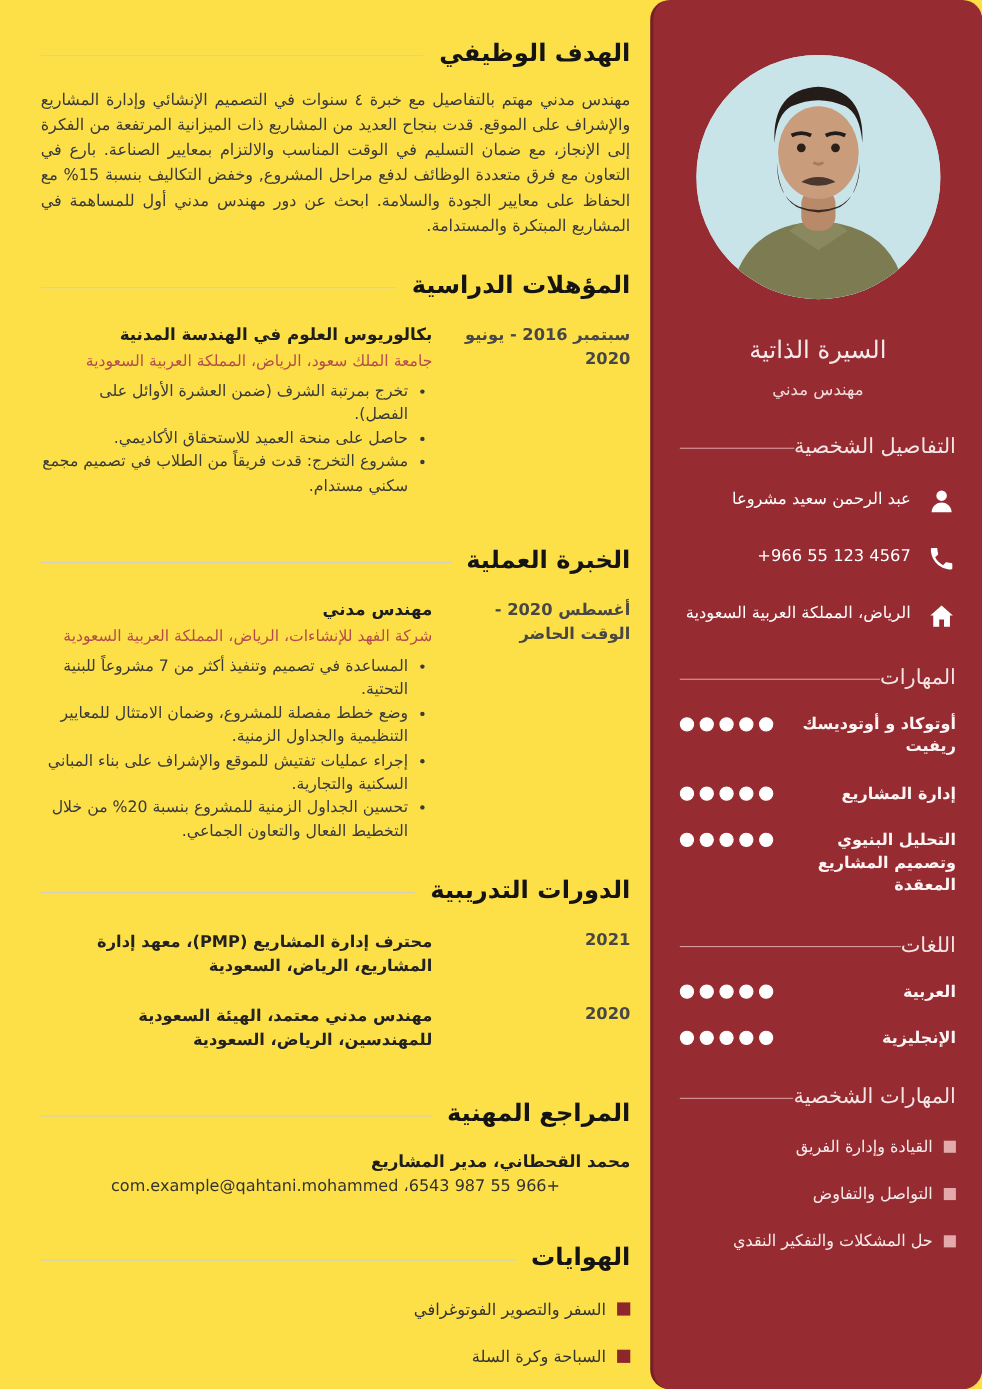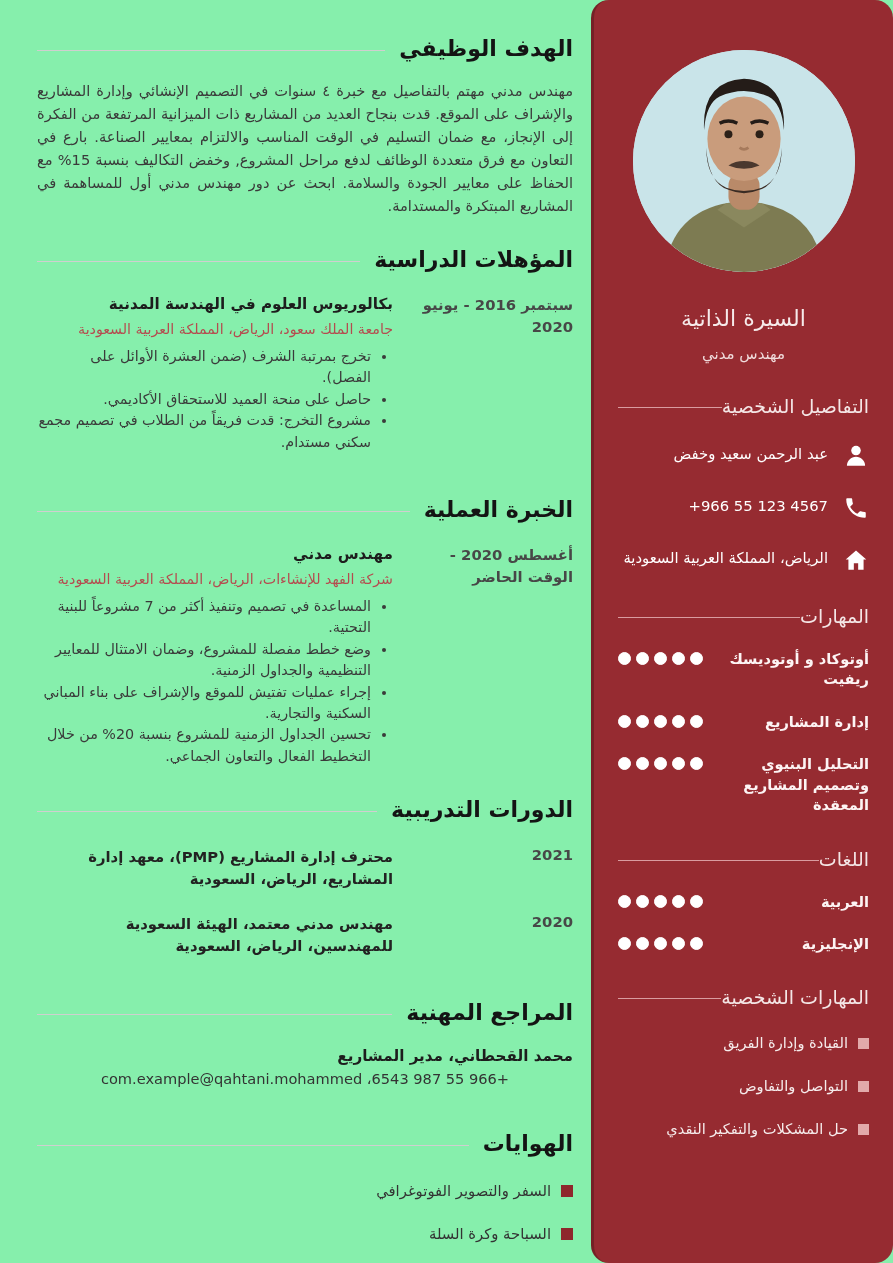--- a/index.html
+++ b/index.html
@@ -1,18 +1,18 @@
 <!DOCTYPE html>
 <html lang="ar" dir="rtl"><head>
 <meta charset="utf-8">
 <style>
   * { margin:0; padding:0; box-sizing:border-box; }
   html,body { background:#e9e9e9; }
   body { font-family:"DejaVu Sans","Liberation Sans",sans-serif; }
-  .page { position:relative; width:893px; height:1263px; margin:0 auto; background:#86efac; overflow:hidden; direction:rtl; }
+  .page { position:relative; width:893px; height:1263px; margin:0 auto; background:#fde047; overflow:hidden; direction:rtl; }
 
   
   .main { position:absolute; top:0; left:0; width:591px; height:100%; padding:36px 18px 0 37px; direction:rtl; }
   .sec-head { display:flex; align-items:center; gap:14px; }
   .sec-head h2 { font-size:22px; font-weight:bold; color:#141414; white-space:nowrap; }
   .h-line { flex:1; height:1px; background:#cfcfcf; margin-top:4px; }
 
   .objective-text { margin-top:18px; font-size:14.6px; line-height:1.58; color:#3a3a3a; text-align:justify; }
 
   .m-section { margin-top:30px; }
@@ -186,21 +186,21 @@
       <div class="s-line"></div>
     </div>
 
     <div class="detail-row">
       <span class="detail-icon">
         <svg viewBox="0 0 24 24">
             <circle cx="12" cy="7" r="4.4"></circle>
             <path d="M3.6 21c0-4.6 3.8-8.3 8.4-8.3s8.4 3.7 8.4 8.3z"></path>
           </svg>
       </span>
-      <span class="detail-text">عبد الرحمن سعيد وخفض</span>
+      <span class="detail-text">عبد الرحمن سعيد مشروعا</span>
     </div>
 
 
     <div class="detail-row">
       <span class="detail-icon">
         <svg viewBox="0 0 24 24">
             <path d="M6.6 10.8c1.5 2.8 3.8 5.1 6.6 6.6l2.2-2.2c.3-.3.7-.4 1.1-.2 1.1.4 2.3.6 3.5.6.6 0 1 .4 1 1V20c0 .6-.4 1-1 1C10.6 21 3 13.4 3 4c0-.6.4-1 1-1h3.5c.6 0 1 .4 1 1 0 1.2.2 2.4.6 3.6.1.3 0 .7-.2 1z"></path>
           </svg>
       </span>
       <span class="detail-text ltr">+966 55 123 4567</span>

